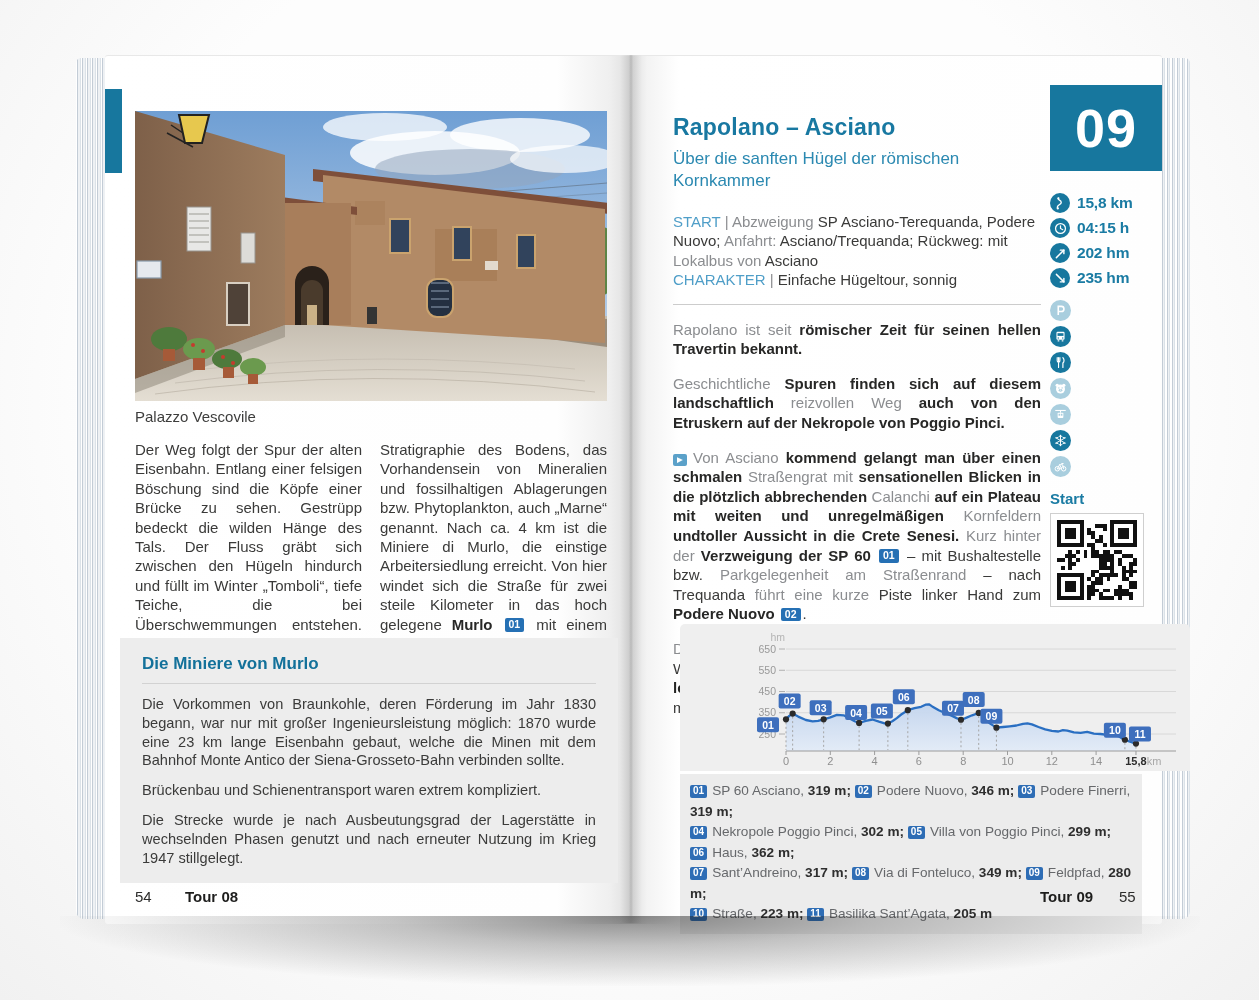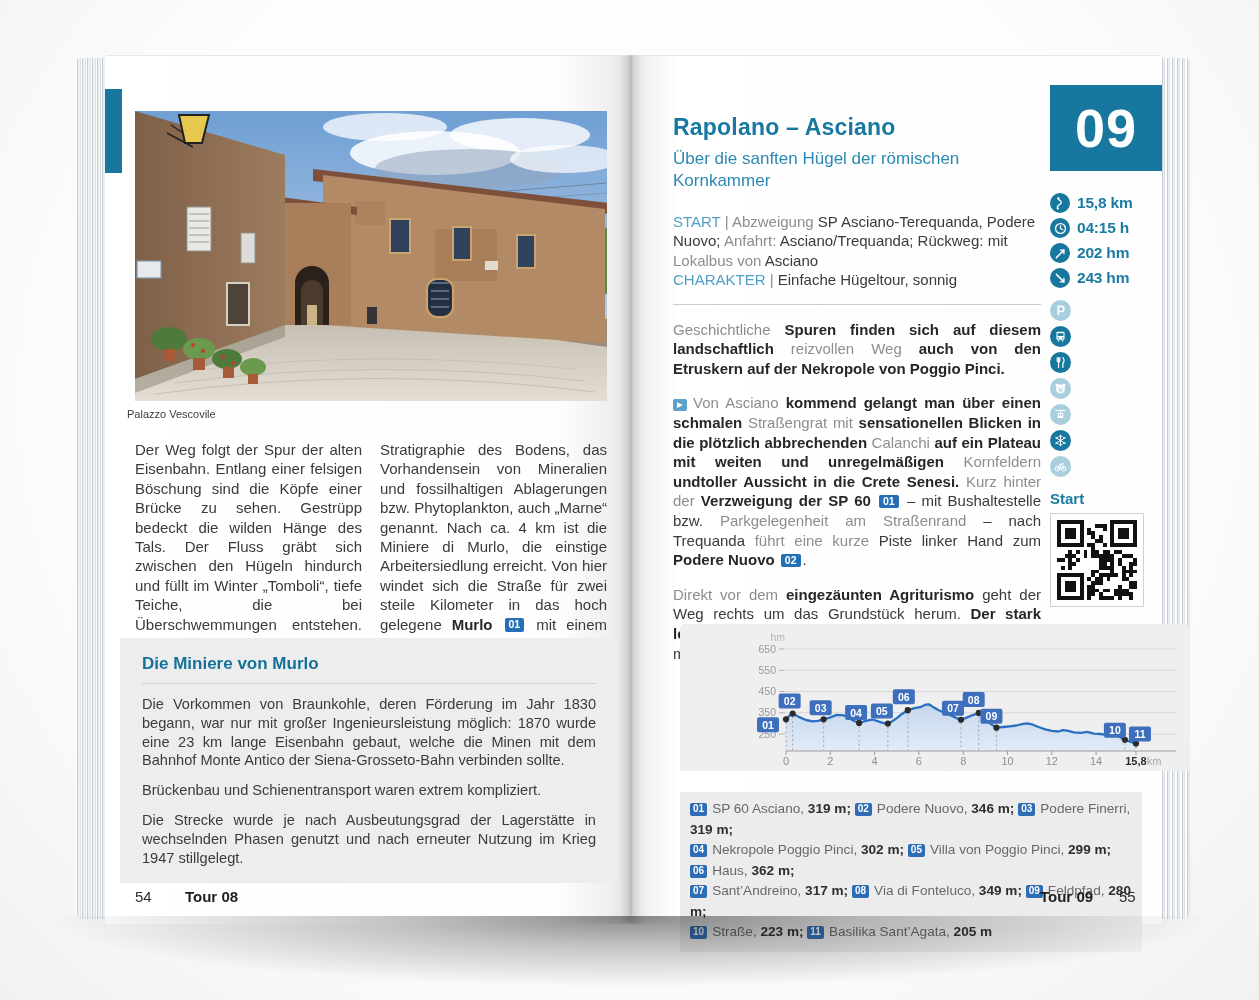--- a/index.html
+++ b/index.html
@@ -13,21 +13,21 @@
   .edge-right{right:0;border-radius:0 5px 8px 0;}
   .page{position:absolute;top:0;height:868px;border-top:1px solid #e8e8e8;}
   .page-left{left:29px;width:526px;background:linear-gradient(to right,#ffffff 0%,#fefefe 86%,#efefef 96%,#dedede 100%);border-radius:3px 0 0 3px;}
   .page-right{left:555px;width:531px;background:linear-gradient(to right,#dedede 0%,#f3f3f3 3%,#ffffff 9%,#fefefe 100%);border-radius:0 3px 3px 0;}
   .spine{position:absolute;left:544px;top:0;width:22px;height:868px;z-index:5;pointer-events:none;
     background:linear-gradient(90deg,rgba(0,0,0,0) 0%,rgba(0,0,0,.08) 40%,rgba(90,90,90,.28) 50%,rgba(0,0,0,.07) 60%,rgba(0,0,0,0) 100%);}
 
   
   .tab{position:absolute;left:0;top:33px;width:17px;height:84px;}
   .photo{position:absolute;left:30px;top:55px;width:472px;height:290px;display:block;}
-  .caption{position:absolute;left:22px;top:352px;font-size:11px;color:#3d3d3c;}
+  .caption{position:absolute;left:30px;top:352px;font-size:15px;color:#3d3d3c;}
   .cols{position:absolute;left:30px;top:384px;width:472px;display:flex;gap:18px;}
   .col{width:227px;font-size:15px;line-height:19.4px;text-align:justify;color:#3a3a39;}
   .infobox{position:absolute;left:15px;top:582px;width:454px;padding:16px 22px 16px;background:#ededed;}
   .infobox-title{font-size:17px;font-weight:700;color:#13719a;padding-bottom:9px;border-bottom:1px solid #d2d2d2;}
   .infobox p{margin:11px 0 0;font-size:14.6px;line-height:18.8px;color:#3b3b3a;text-align:justify;}
   .footer{position:absolute;top:832px;left:0;width:100%;font-size:15px;color:#2d2d2c;}
   .footer .pagenum{position:absolute;}
   .footer .tourlbl{position:absolute;font-weight:700;color:#1d1d1c;}
   .pl-pagenum{left:30px;} .pl-tour{left:80px;}
   .pr-tour{left:409px;} .pr-pagenum{left:488px;}
@@ -58,21 +58,21 @@
   .attr{margin-bottom:5px;height:21px;}
   .attr .cico{width:21px;height:21px;}
   .attr.on .cico{background:#17779e;color:#17779e;}
   .attr.off .cico{background:#a9cede;color:#a9cede;}
   .startlbl{margin-top:13px;font-size:15px;font-weight:700;color:#1a7ba3;}
   .qr{margin-top:6px;width:80px;height:80px;background:#fff;border:1px solid #cfcfcf;padding:6px;}
   .qr svg{width:80px;height:80px;display:block;}
 
   .chartwrap{position:absolute;left:49px;top:568px;width:462px;}
   .chartbox{width:462px;height:147px;background:#efefef;border-radius:5px 5px 0 0;padding-left:48px;}
-  .legend{margin-top:21px;background:#ececec;padding:7px 10px 9px;font-size:13.6px;line-height:20.5px;color:#5f6163;}
+  .legend{margin-top:3px;background:#ececec;padding:7px 10px 9px;font-size:13.6px;line-height:20.5px;color:#5f6163;}
   .legend .lbadge{display:inline-block;background:#2e6db5;color:#fff;font-size:10px;font-weight:700;
     min-width:10px;text-align:center;padding:1px 3px 1.5px;border-radius:2px;margin-right:5px;vertical-align:1px;line-height:10.5px;}
   .legend .elev{color:#2e2e2e;font-weight:600;}
   .legend .lname{color:#66686b;}
 </style>
 </head>
 <body>
 
 <div class="scene">
   <div class="book">
@@ -176,20 +176,21 @@
     <div class="page page-right">
       <div class="rp-text">
         <div class="rp-title">Rapolano – Asciano</div>
         <div class="rp-subtitle">Über die sanften Hügel der römischen Kornkammer</div>
         <div class="rp-meta">
           <div><span class="t">START</span><span class="g"> | </span><span class="g">Abzweigung </span><span class="d">SP Asciano-Terequanda, Podere Nuovo; </span><span class="g">Anfahrt: </span><span class="d">Asciano/Trequanda; Rückweg: mit </span><span class="g">Lokalbus von </span><span class="d">Asciano</span></div>
           <div><span class="t">CHARAKTER</span><span class="g"> | </span><span class="d">Einfache Hügeltour, sonnig</span></div>
         </div>
         <div class="rp-hr"></div>
         <div id="rp-paras">
+            <p class="body-p"><span class="g">Rapolano ist seit </span><span class="b">römischer Zeit für seinen hellen Travertin bekannt.</span></p>
             <p class="body-p"><span class="g">Geschichtliche </span><span class="b">Spuren finden sich auf diesem landschaftlich </span><span class="g">reizvollen Weg </span><span class="b">auch von den Etruskern auf der Nekropole von Poggio Pinci.</span></p>
             <p class="body-p"><span class="playico">▶</span><span class="g">Von Asciano </span><span class="b">kommend gelangt man über einen schmalen </span><span class="g">Straßengrat mit </span><span class="b">sensationellen Blicken in die plötzlich abbrechenden </span><span class="g">Calanchi </span><span class="b">auf ein Plateau mit weiten und unregelmäßigen </span><span class="g">Kornfeldern </span><span class="b">undtoller Aussicht in die Crete Senesi. </span><span class="g">Kurz hinter der </span><span class="b">Verzweigung der SP 60 </span><span class="nbadge">01</span><span class="d"> – mit Bushaltestelle bzw. </span><span class="g">Parkgelegenheit am Straßenrand </span><span class="d">– nach Trequanda </span><span class="g">führt eine kurze </span><span class="d">Piste linker Hand zum </span><span class="b">Podere Nuovo </span><span class="nbadge">02</span><span class="d">.</span></p>
             <p class="body-p"><span class="g">Direkt vor dem </span><span class="b">eingezäunten Agriturismo </span><span class="d">geht der Weg </span><span class="d">rechts um das Grundstück herum. </span><span class="b">Der stark lehmhaltige Weg </span><span class="g">fällt </span><span class="g">dann bis zu </span><span class="b">einem See ab </span><span class="d">und mäandert sich entlang der</span></p>
           </div>
       </div>
 
       <div class="rail">
         <div class="numbox" style="background: rgb(23, 119, 158);">09</div>
         <div class="stats" id="stats">
             <div class="stat">
@@ -220,21 +221,21 @@
               </span>
               <span class="stat-val">202 hm</span>
             </div>
             <div class="stat">
               <span class="cico">
                 <svg viewBox="0 0 20 20">
                   <path d="M4.5 4.5 L14.5 14.5" stroke="#fff" stroke-width="1.9" stroke-linecap="round"></path>
                   <path d="M14.5 9.8 v4.7 h-4.7" fill="none" stroke="#fff" stroke-width="1.9" stroke-linecap="round" stroke-linejoin="round"></path>
                 </svg>
               </span>
-              <span class="stat-val">243 hm</span>
+              <span class="stat-val">235 hm</span>
             </div>
           </div>
         <div class="attrs" id="attrs">
             <div class="attr off"><span class="cico">
                 <svg viewBox="0 0 20 20">
                   <path d="M7 16 V4.5 h4.2 a3.4 3.4 0 0 1 0 6.8 H7" fill="none" stroke="#fff" stroke-width="2.1"></path>
                 </svg>
               </span></div>
             <div class="attr on"><span class="cico">
                 <svg viewBox="0 0 20 20">

